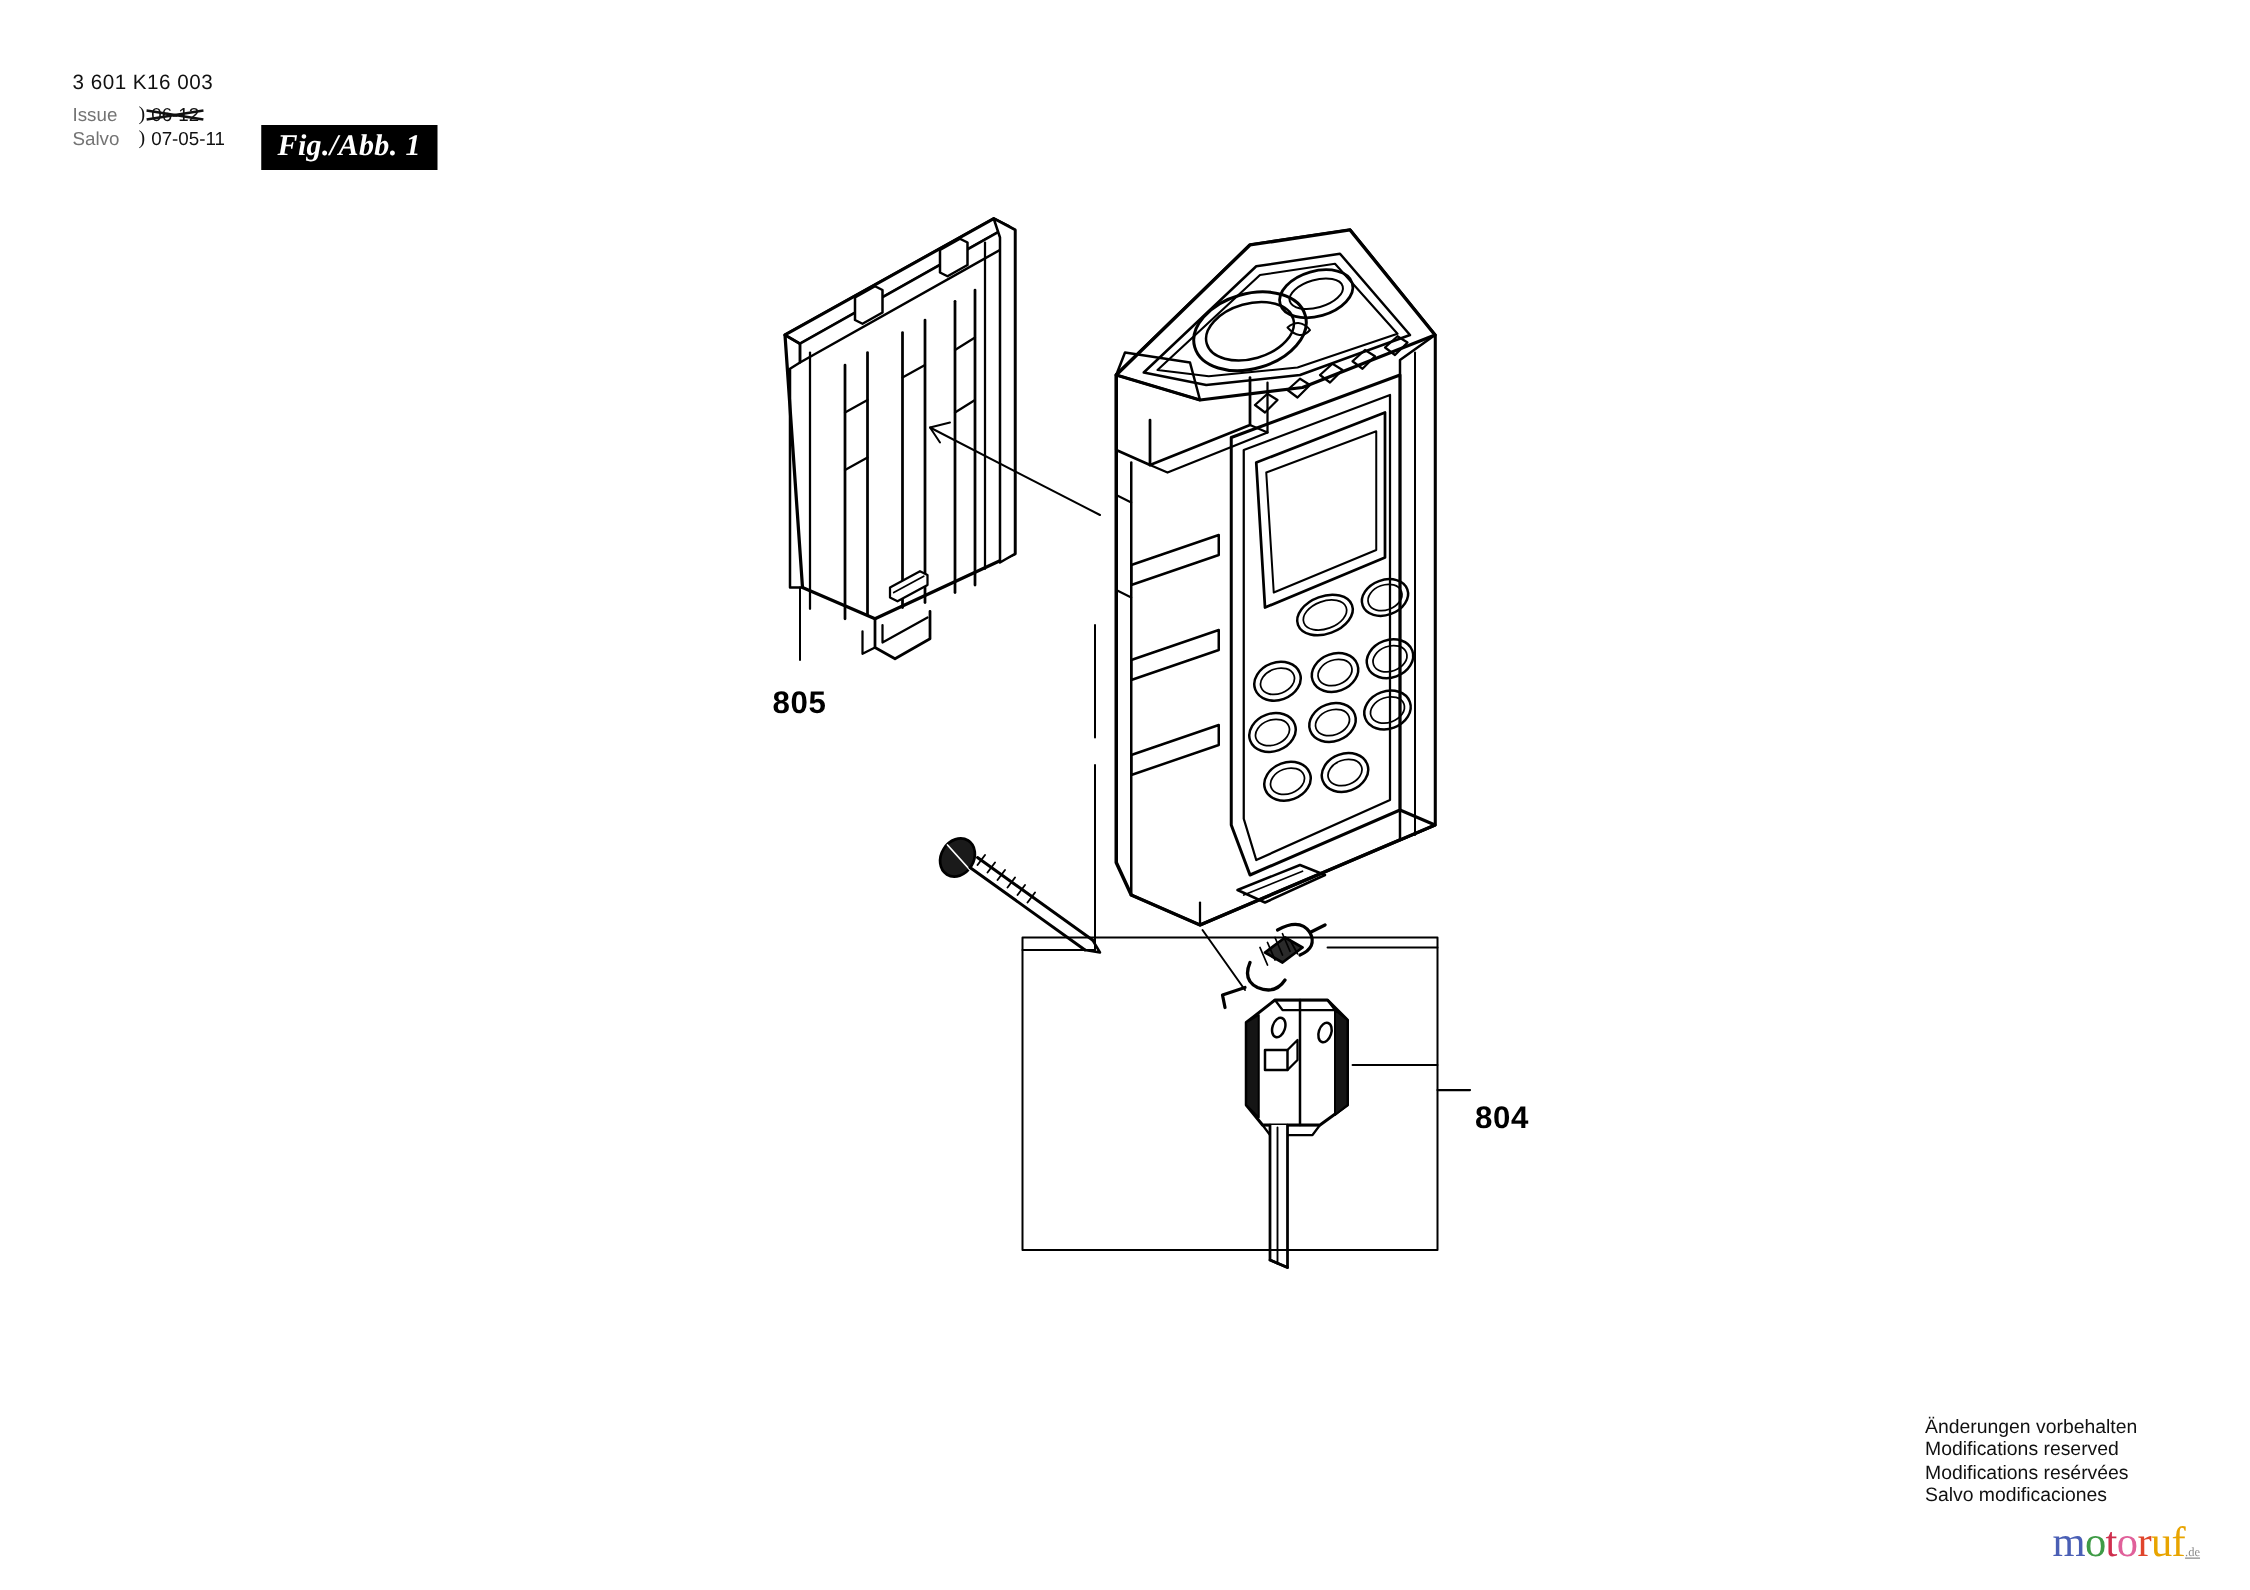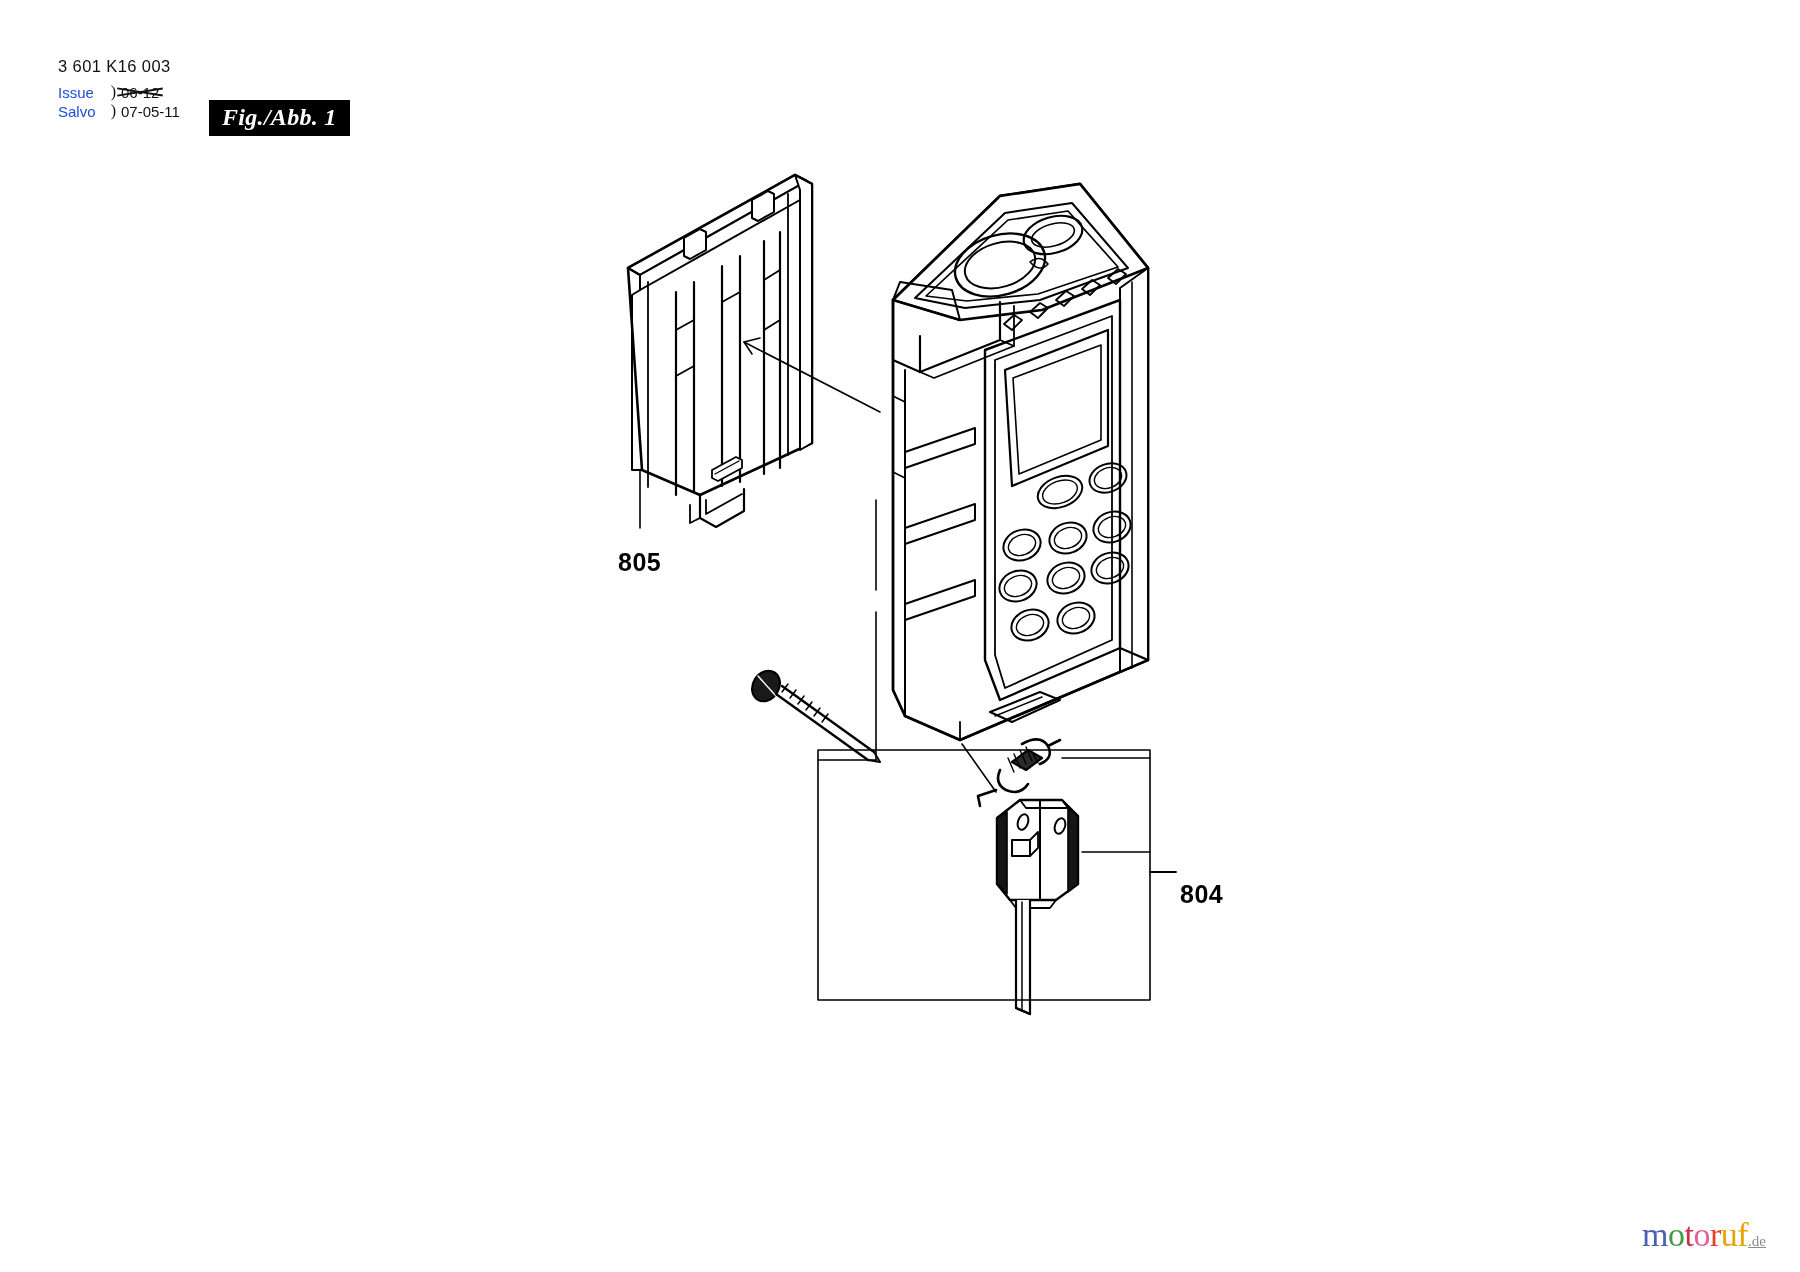--- a/index.html
+++ b/index.html
@@ -14,21 +14,21 @@
   .sheet{position:absolute;inset:0;}
 
   
   #header-block{position:absolute;left:58px;top:58px;}
   #part-number{
     font-size:16.5px;letter-spacing:.4px;font-weight:400;
     color:#111;white-space:nowrap;line-height:1;
   }
   #revision-table{margin-top:8px;position:relative;}
   .rev-row{display:flex;align-items:center;height:19px;white-space:nowrap;}
-  .rev-label{font-size:15px;width:50px;color:#1d4ed8;}
+  .rev-label{font-size:15px;width:50px;color:#737373;}
   .rev-brace{
     width:11px;text-align:center;font-size:16px;color:#111;
     font-family:"Liberation Serif", serif;
   }
   .rev-value{font-size:15px;color:#111;position:relative;padding-left:2px;}
   .struck{position:relative;}
   .struck .s1,.struck .s2{
     position:absolute;left:-2px;right:-4px;height:1.6px;background:#111;
   }
   .struck .s1{top:45%;transform:rotate(9deg);}
@@ -70,21 +70,21 @@
   #disclaimer div{font-family:"Liberation Sans", sans-serif;}
 
   #brand-logo{
     position:absolute;left:1642px;top:1218px;
     font-family:"Liberation Serif", serif;
     font-size:34px;line-height:1;white-space:nowrap;
     letter-spacing:-0.5px;
   }
   #brand-logo .ch{display:inline-block;}
   #brand-logo .suffix{
-    font-size:15px;color:#8b8b8b;letter-spacing:0;
+    font-size:10px;color:#8b8b8b;letter-spacing:0;
     font-family:"Liberation Serif", serif;
     text-decoration:underline;
   }
 </style>
 </head>
 <body>
 
 <div class="sheet">
 
   <div id="header-block">
@@ -314,18 +314,24 @@
         </g>
 
       </g>
     </svg>
   </div>
 
   <div class="callout" id="callout-805">805</div>
 
   <div class="callout" id="callout-804">804</div>
 
+  <div id="disclaimer">
+    <div>Änderungen vorbehalten</div>
+    <div>Modifications reserved</div>
+    <div>Modifications resérvées</div>
+    <div>Salvo modificaciones</div>
+  </div>
 
   <div id="brand-logo">
     <span id="brand-letters"><span class="ch" style="color: rgb(74, 95, 181);">m</span><span class="ch" style="color: rgb(63, 155, 70);">o</span><span class="ch" style="color: rgb(207, 47, 78);">t</span><span class="ch" style="color: rgb(224, 96, 154);">o</span><span class="ch" style="color: rgb(224, 69, 44);">r</span><span class="ch" style="color: rgb(232, 164, 0);">u</span><span class="ch" style="color: rgb(232, 164, 0);">f</span></span><span class="suffix" style="color: rgb(139, 139, 139);">.de</span>
   </div>
 
 </div>
 
 </body></html>

